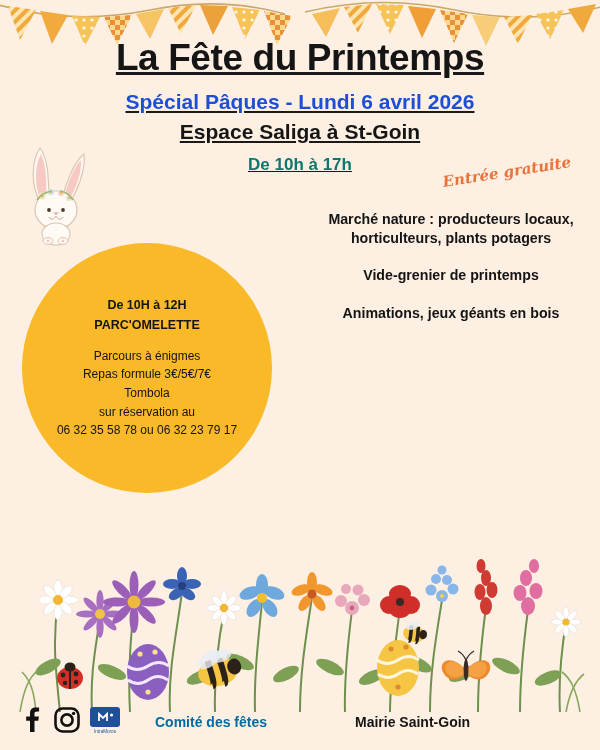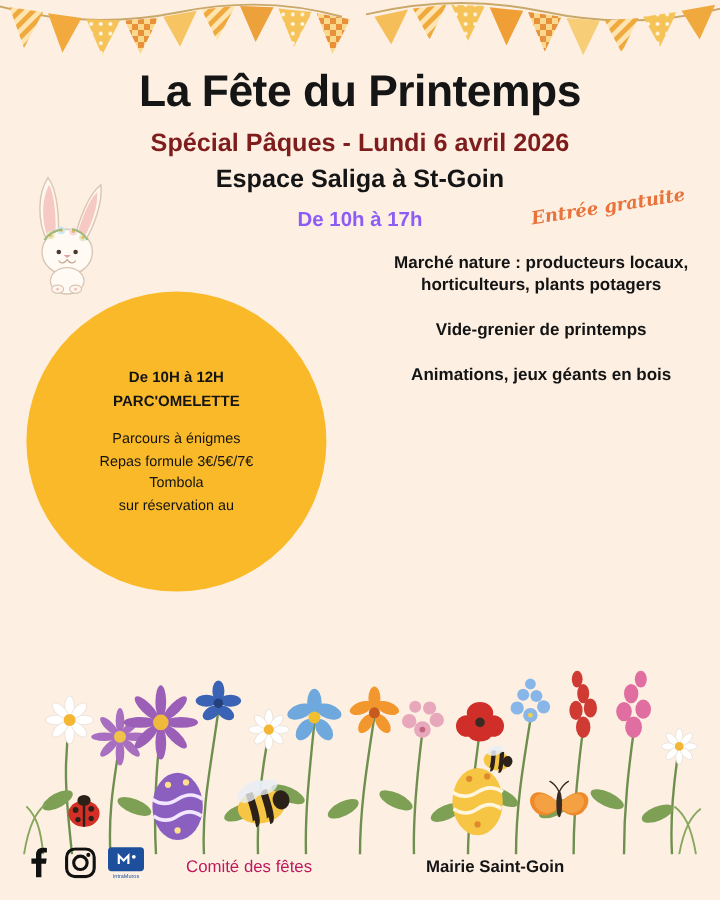--- a/index.html
+++ b/index.html
@@ -9,33 +9,33 @@
     font-family:"Liberation Sans", sans-serif;
     position:relative;
     overflow:hidden;
     color:#1a1a1a;
   }
   
   .bunting{position:absolute;top:0;left:0;width:600px;height:46px;overflow:hidden;}
   .bunting svg{display:block;}
 
   
-  .header{position:absolute;top:56px;left:0;width:600px;text-align:center;}
+  .header{position:absolute;top:38px;left:0;width:600px;text-align:center;text-decoration:underline;}
   .title{
     font-size:37px;font-weight:bold;letter-spacing:-0.4px;
     margin:0;line-height:1.1;color:#151515;
   }
   .subtitle{
-    font-size:21px;font-weight:bold;margin:10px 0 0 0;line-height:1.25;color:#7f1d1d;
+    font-size:21px;font-weight:bold;margin:10px 0 0 0;line-height:1.25;color:#1d4ed8;
   }
   .subtitle2{
     font-size:21px;font-weight:bold;margin:4px 0 0 0;line-height:1.25;color:#151515;
   }
   .hours{
-    font-size:17px;font-weight:bold;margin:10px 0 0 0;color:#8b5cf6;
+    font-size:17px;font-weight:bold;margin:10px 0 0 0;color:#0f766e;
   }
   .free{
     position:absolute;top:163px;right:28px;
     font-size:15px;font-weight:bold;color:#e8743c;
     transform:rotate(-9deg);
     font-family:"DejaVu Serif", serif;
     font-style:italic;
   }
 
   
@@ -62,21 +62,21 @@
 
   
   .flowers{position:absolute;left:0;bottom:38px;width:600px;height:230px;}
 
   
   .footer{
     position:absolute;left:0;bottom:8px;width:600px;height:42px;
   }
   .social{position:absolute;left:20px;bottom:4px;display:flex;align-items:center;gap:10px;}
   .foot-left{
-    position:absolute;left:155px;bottom:12px;font-size:14px;font-weight:normal;color:#be185d;
+    position:absolute;left:155px;bottom:12px;font-size:14px;font-weight:bold;color:#0369a1;
   }
   .foot-right{
     position:absolute;left:355px;bottom:12px;font-size:14px;font-weight:bold;color:#141414;
   }
 </style>
 </head>
 <body>
 
 <div class="bunting">
   <svg width="600" height="46" viewBox="0 0 600 46">
@@ -167,20 +167,21 @@
 </div>
 
 <div class="circle">
   <div class="c-line">De 10H à 12H</div>
   <div class="c-line">PARC'OMELETTE</div>
   <div class="c-gap"></div>
   <div class="c-line small">Parcours à énigmes</div>
   <div class="c-line small">Repas formule 3€/5€/7€</div>
   <div class="c-line small">Tombola</div>
   <div class="c-line small">sur réservation au</div>
+  <div class="c-line small">06 32 35 58 78 ou 06 32 23 79 17</div>
 </div>
 
 <div class="list">
   <div class="list-item">Marché nature : producteurs locaux, horticulteurs, plants potagers</div>
   <div class="list-item">Vide-grenier de printemps</div>
   <div class="list-item">Animations, jeux géants en bois</div>
 </div>
 
 <div class="flowers">
   <svg width="600" height="230" viewBox="0 0 600 230">

